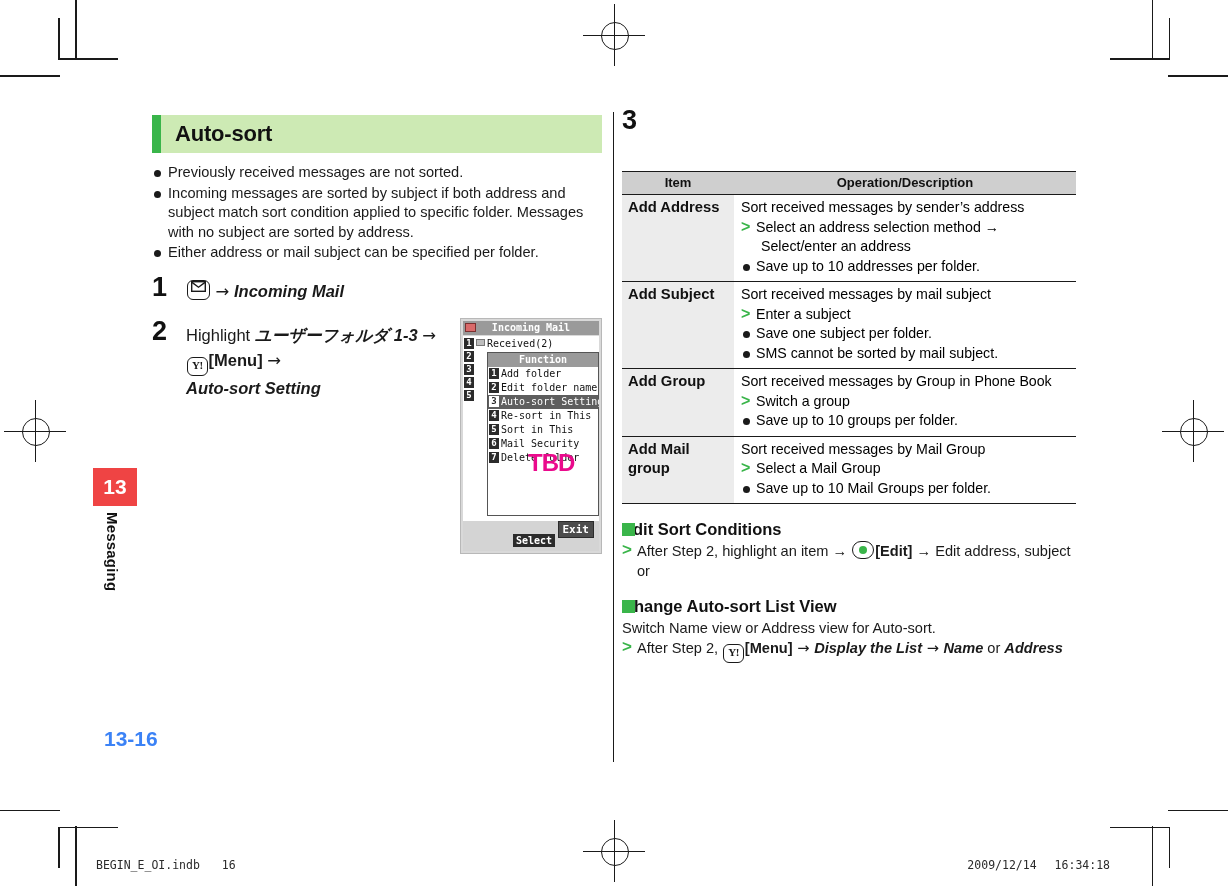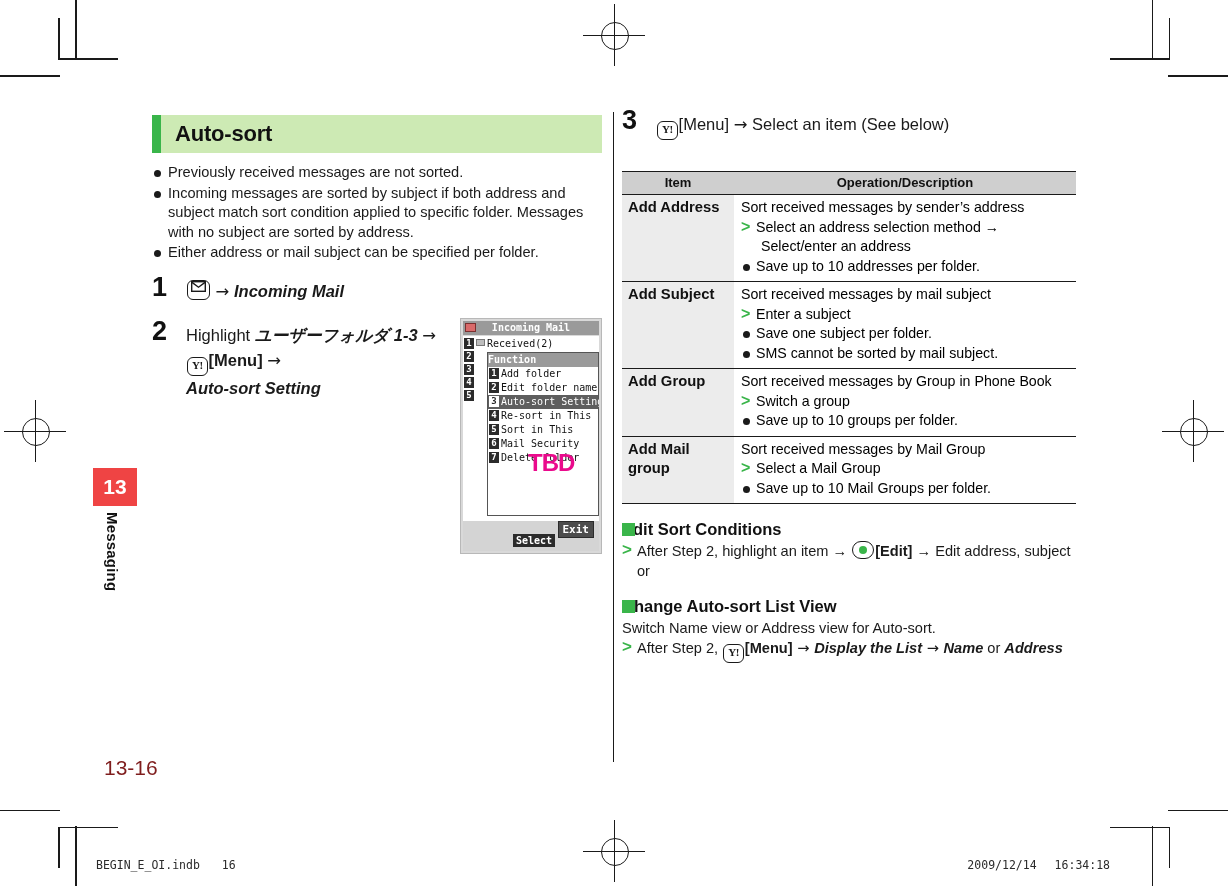--- a/index.html
+++ b/index.html
@@ -24,21 +24,21 @@
   .chapter-tab{
     position:absolute;left:93px;top:468px;width:44px;height:38px;background:#ef4444;
     color:#ffffff;font-weight:bold;font-size:21px;line-height:38px;text-align:center;
   }
   .chapter-name{
     position:absolute;left:104px;top:512px;
     font-size:15px;font-weight:bold;color:#111111;
     writing-mode:vertical-rl;letter-spacing:.2px;
   }
   .page-number{
-    position:absolute;left:104px;top:756px;font-size:21px;font-weight:normal;color:#7f1d1d;
+    position:absolute;left:104px;top:727px;font-size:21px;font-weight:bold;color:#3b82f6;
   }
 
   
   .col-left{position:absolute;left:152px;top:115px;width:450px;}
   .col-right{position:absolute;left:622px;top:112px;width:456px;}
   .col-divider{position:absolute;left:613px;top:112px;width:1px;height:650px;background:#1a1a1a;}
 
   
   .banner{
     position:relative;height:38px;background:#cdeab4;display:flex;align-items:center;
@@ -105,21 +105,21 @@
   }
   .ph-list{position:absolute;left:1px;top:2px;width:138px;}
   .ph-list .li{height:13px;font-size:10px;line-height:12px;color:#111;white-space:nowrap;}
   .folder-ic{display:inline-block;width:9px;height:7px;background:#bdbdbd;border:1px solid #777;
              box-sizing:border-box;margin-right:2px;vertical-align:1px;}
   .ph-menu{
     position:absolute;left:24px;top:16px;width:112px;height:164px;background:#ffffff;border:1px solid #555;
     box-sizing:border-box;
   }
   .ph-menu .mtitle{
-    height:14px;background:#9a9a9a;color:#ffffff;font-size:10px;line-height:14px;text-align:left;font-weight:bold;
+    height:14px;background:#9a9a9a;color:#ffffff;font-size:10px;line-height:14px;text-align:center;font-weight:bold;
   }
   .ph-menu .mi{
     height:14px;font-size:10px;line-height:13px;color:#111;white-space:nowrap;padding-left:1px;
   }
   .ph-menu .mi.sel{background:#5e5e5e;color:#ffffff;}
   .ph-menu .mi.sel .rowno{background:#ffffff;color:#2b2b2b;}
   .tbd{
     position:absolute;left:40px;top:96px;font-family:"Liberation Sans",sans-serif;
     font-size:24px;font-weight:bold;color:#ea0a8c;letter-spacing:-1px;
   }
@@ -346,25 +346,20 @@
     <div class="ph-soft">
       <span class="soft-sel">Select</span>
       <span class="soft-exit">Exit</span>
     </div>
   </div>
 
   <div class="col-right">
 
     <div class="rstep">
       <div class="num">3</div>
-      <div class="body">
-        <span class="key key-y">Y!</span><span class="bd">[Menu]</span>
-        <span class="arr">→</span>
-        <span>Select an item (See below)</span>
-      </div>
     </div>
 
     <table class="spec">
       <thead>
         <tr>
           <th class="c-item">Item</th>
           <th>Operation/Description</th>
         </tr>
       </thead>
       <tbody>

